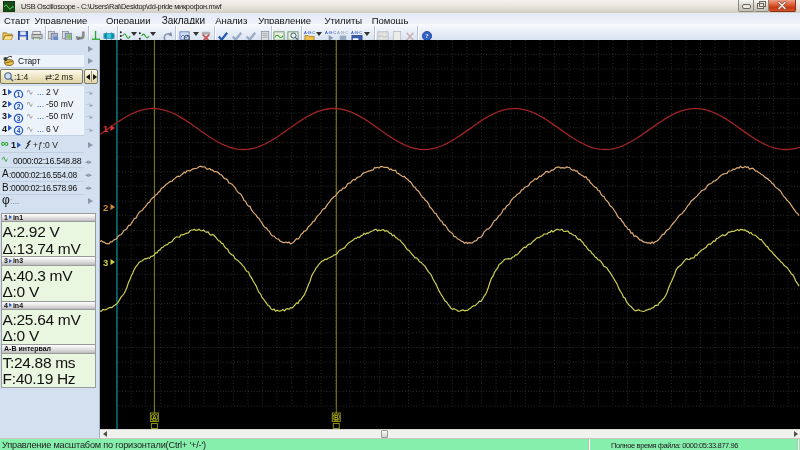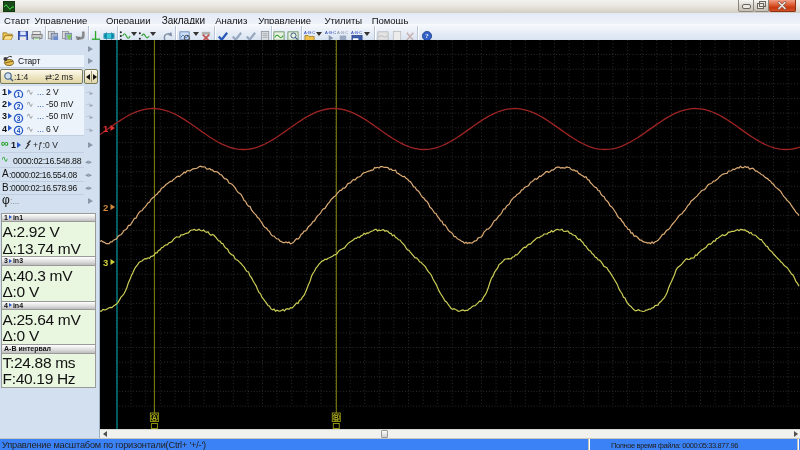--- a/index.html
+++ b/index.html
@@ -3,20 +3,21 @@
 * { margin:0; padding:0; box-sizing:content-box; }
 body { white-space:nowrap; width:800px; height:450px; font-family:"Liberation Sans", sans-serif; overflow:hidden; position:relative; background:#000; }
 </style></head>
 <body>
 
 <div style="position:absolute;left:0;top:0;width:800px;height:12.5px;background:linear-gradient(180deg,#f4f2ee,#e9e6e0 45%,#dbd7ce 80%,#d2cdc3);border-bottom:1px solid #a8a49a">
   <svg width="12" height="11" style="position:absolute;left:3px;top:1px">
       <rect x="0" y="0" width="12" height="11" fill="#1a4a1a" stroke="#0a2a0a"></rect>
       <path d="M1 6 Q3 2 5 6 T9 6 L11 6" stroke="#40e040" fill="none" stroke-width="1"></path>
     </svg>
+  <span style="position:absolute;left:21px;top:2px;font-size:7.4px;color:#1a1a1a;letter-spacing:-0.3px">USB Oscilloscope - C:\Users\Rai\Desktop\dd-pride микрофон.mwf</span>
 
   <div style="position:absolute;left:738px;top:0;width:58px;height:12px;display:flex">
     <div style="width:14px;height:11px;background:linear-gradient(180deg,#f8f7f5,#d5d1c9 60%,#c5c0b6);border:1px solid #8a867c;border-radius:0 0 2px 2px;border-top:none;position:relative">
         <span style="position:absolute;left:3px;top:4px;width:7px;height:3px;background:#ece9e4;border:1px solid #6a665c;border-radius:2px"></span>
       </div>
     <div style="width:14px;height:11px;background:linear-gradient(180deg,#f8f7f5,#d5d1c9 60%,#c5c0b6);border:1px solid #8a867c;border-left:none;border-radius:0 0 2px 2px;border-top:none;position:relative">
         <span style="position:absolute;left:3px;top:2.5px;width:5px;height:4px;border:1px solid #6a665c;background:#ece9e4"></span>
         <span style="position:absolute;left:5px;top:1px;width:5px;height:4px;border:1px solid #6a665c"></span>
       </div>
     <div style="width:27px;height:11px;background:linear-gradient(180deg,#f0a088,#dd5a30 45%,#c63a10 70%,#d55028);border:1px solid #8a3014;border-left:none;border-radius:0 0 2px 2px;border-top:none;position:relative">
@@ -394,17 +395,17 @@
       <polygon points="10.5,219 15,222 10.5,225" fill="#cfcf3c"></polygon>
     </svg>
   </div>
 
 <div style="position:absolute;left:100px;top:429px;width:700px;height:8.5px;background:#f1f1ee;border-top:1px solid #d8d8d4">
   <span style="position:absolute;left:3px;top:1px;width:0;height:0;border-top:3px solid transparent;border-bottom:3px solid transparent;border-right:4px solid #505050"></span>
   <span style="position:absolute;left:694px;top:1px;width:0;height:0;border-top:3px solid transparent;border-bottom:3px solid transparent;border-left:4px solid #505050"></span>
   <span style="position:absolute;left:281px;top:0px;width:7px;height:8px;background:linear-gradient(180deg,#fdfdfd,#d0d0ce);border:1px solid #9a9a98;box-sizing:border-box;border-radius:1px"></span>
 </div>
 
-<div style="position:absolute;left:0;top:437.5px;width:800px;height:12.5px;background:#3b82f6;border-top:1px solid #c8c6c0">
+<div style="position:absolute;left:0;top:437.5px;width:800px;height:12.5px;background:#86efac;border-top:1px solid #c8c6c0">
   <span style="position:absolute;left:2px;top:1.5px;font-size:9.2px;color:#222;letter-spacing:-0.2px">Управление масштабом по горизонтали(Ctrl+ '+/-')</span>
   <span style="position:absolute;left:588px;top:0px;width:1px;height:12px;background:#c0beb8;border-right:1px solid #fff"></span>
   <span style="position:absolute;left:611px;top:2px;font-size:7.5px;color:#222;letter-spacing:-0.4px">Полное время файла: 0000:05:33.877.96</span>
   <span style="position:absolute;left:797px;top:0px;width:1px;height:12px;background:#c0beb8;border-right:1px solid #fff"></span>
 </div>
 </body></html>

